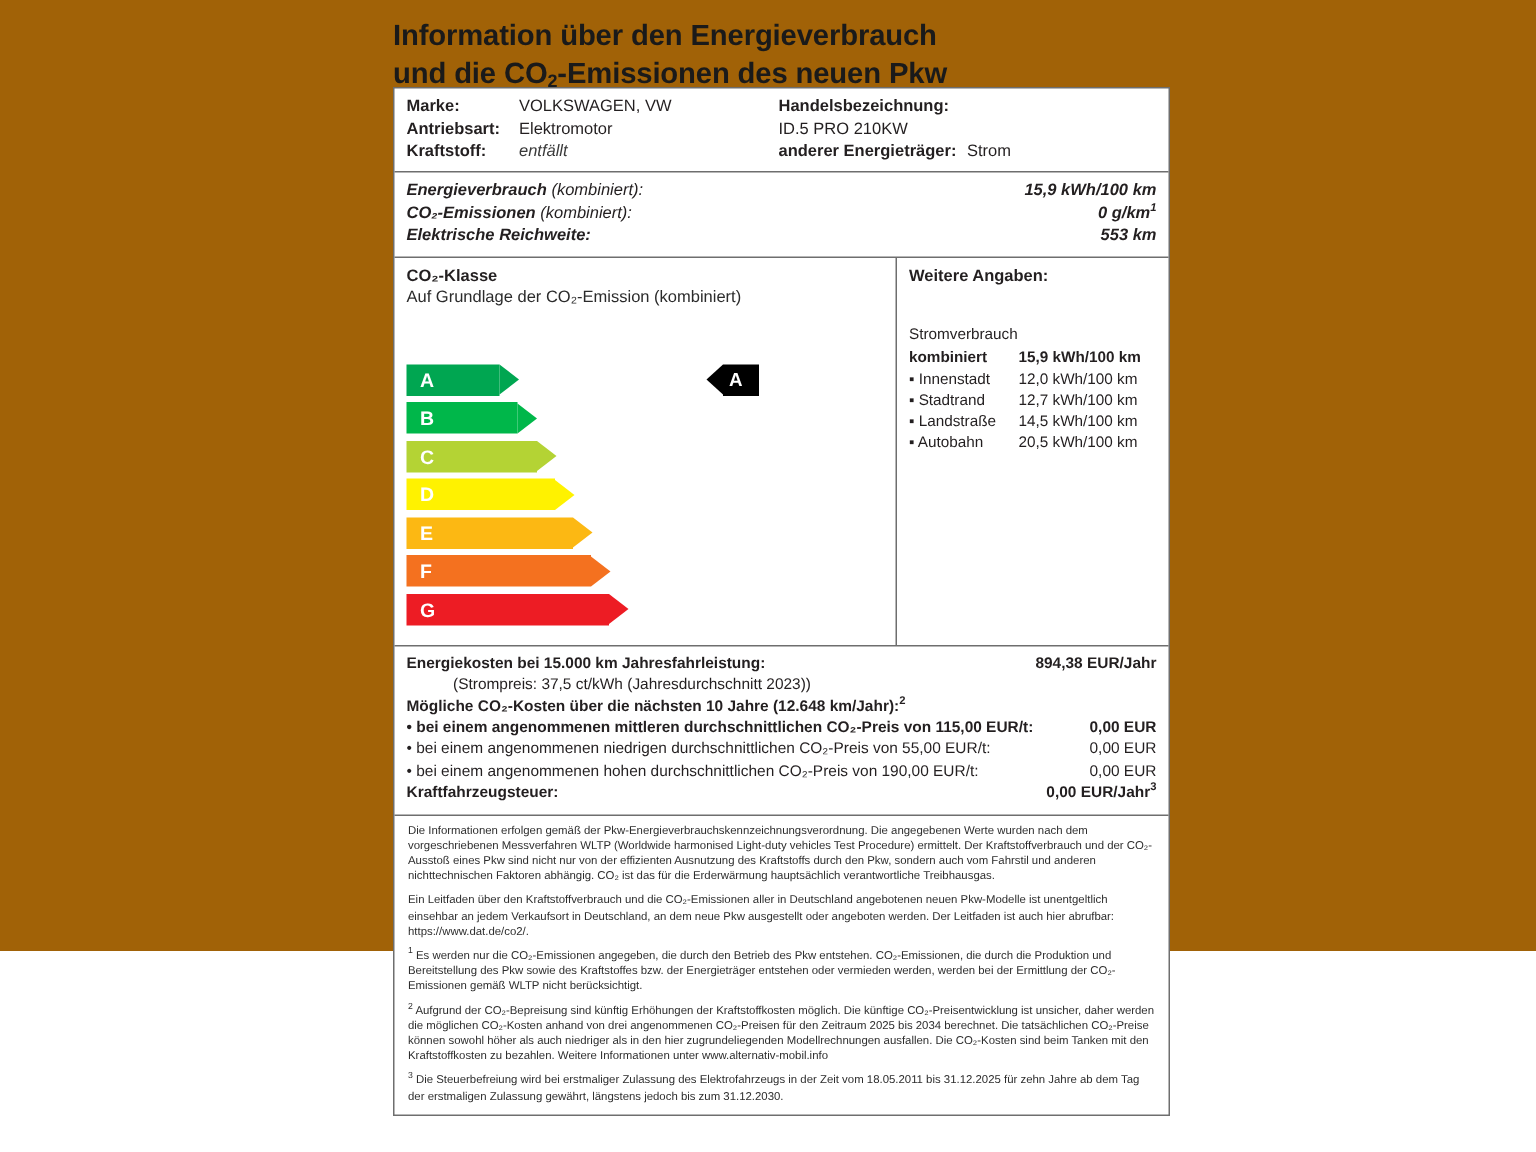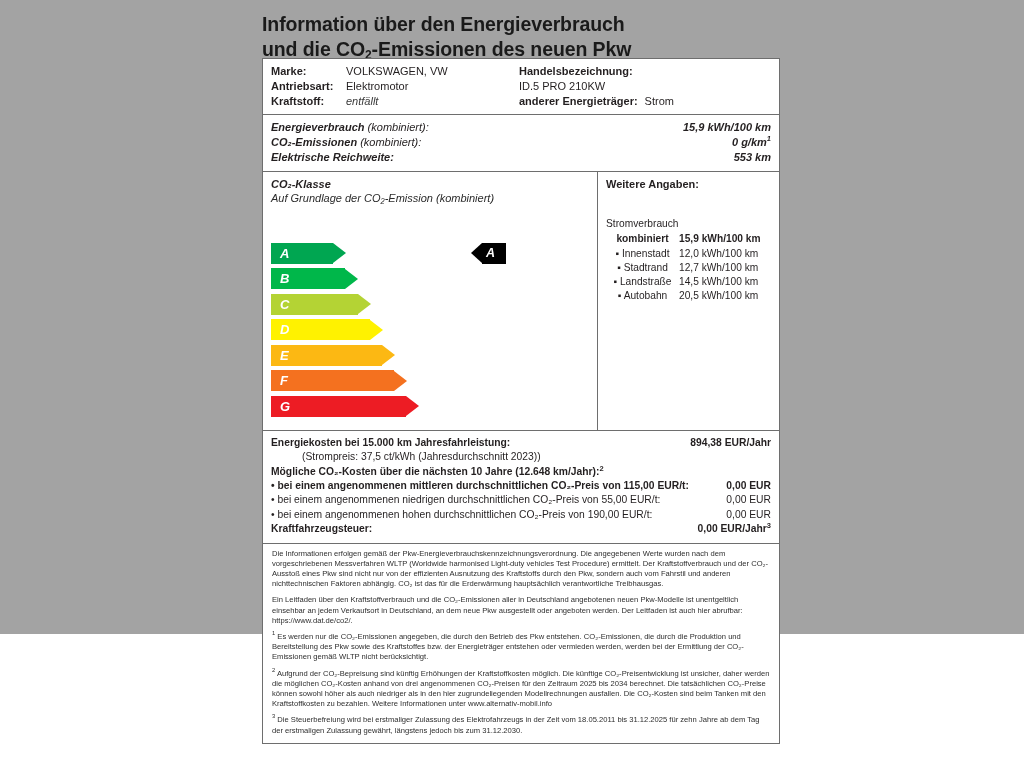--- a/index.html
+++ b/index.html
@@ -14,21 +14,21 @@
   body {
     font-family: "Liberation Sans", sans-serif;
     color: #231f20;
     -webkit-font-smoothing: antialiased;
   }
 
   .page {
     position: relative;
     width: 1024px;
     height: 634px;
-    background: #a3a3a3;
+    background: #a16207;
   }
 
   
   .title-block {
     position: absolute;
     left: 262px;
     top: 12px;
     width: 520px;
   }
   .title-line {
@@ -100,21 +100,20 @@
   }
 
   
   .classsec { display: flex; height: 259px; }
   .class-left {
     width: 335px;
     border-right: 1.2px solid #6e6e6e;
     box-sizing: border-box;
     position: relative;
     padding: 5px 8px 0 8px;
-    font-style: italic;
   }
   .class-right {
     flex: 1;
     box-sizing: border-box;
     padding: 5px 8px 0 8px;
     position: relative;
   }
   .class-title {
     font-size: 11px;
     font-weight: bold;
@@ -201,21 +200,21 @@
     font-size: 11px;
     font-weight: bold;
     line-height: 14.5px;
   }
   .wa-sub {
     font-size: 10.2px;
     font-weight: normal;
     margin-top: 26px;
     line-height: 14px;
   }
-  .wa-list { margin-top: 1px; text-align: center; }
+  .wa-list { margin-top: 1px; }
   .wa-row {
     display: flex;
     font-size: 10.2px;
     line-height: 14.3px;
     white-space: nowrap;
   }
   .wa-row .wk { width: 73px; }
   .wa-row.head .wk, .wa-row.head .wv { font-weight: bold; }
   .wa-row .wv { font-weight: normal; }
 

